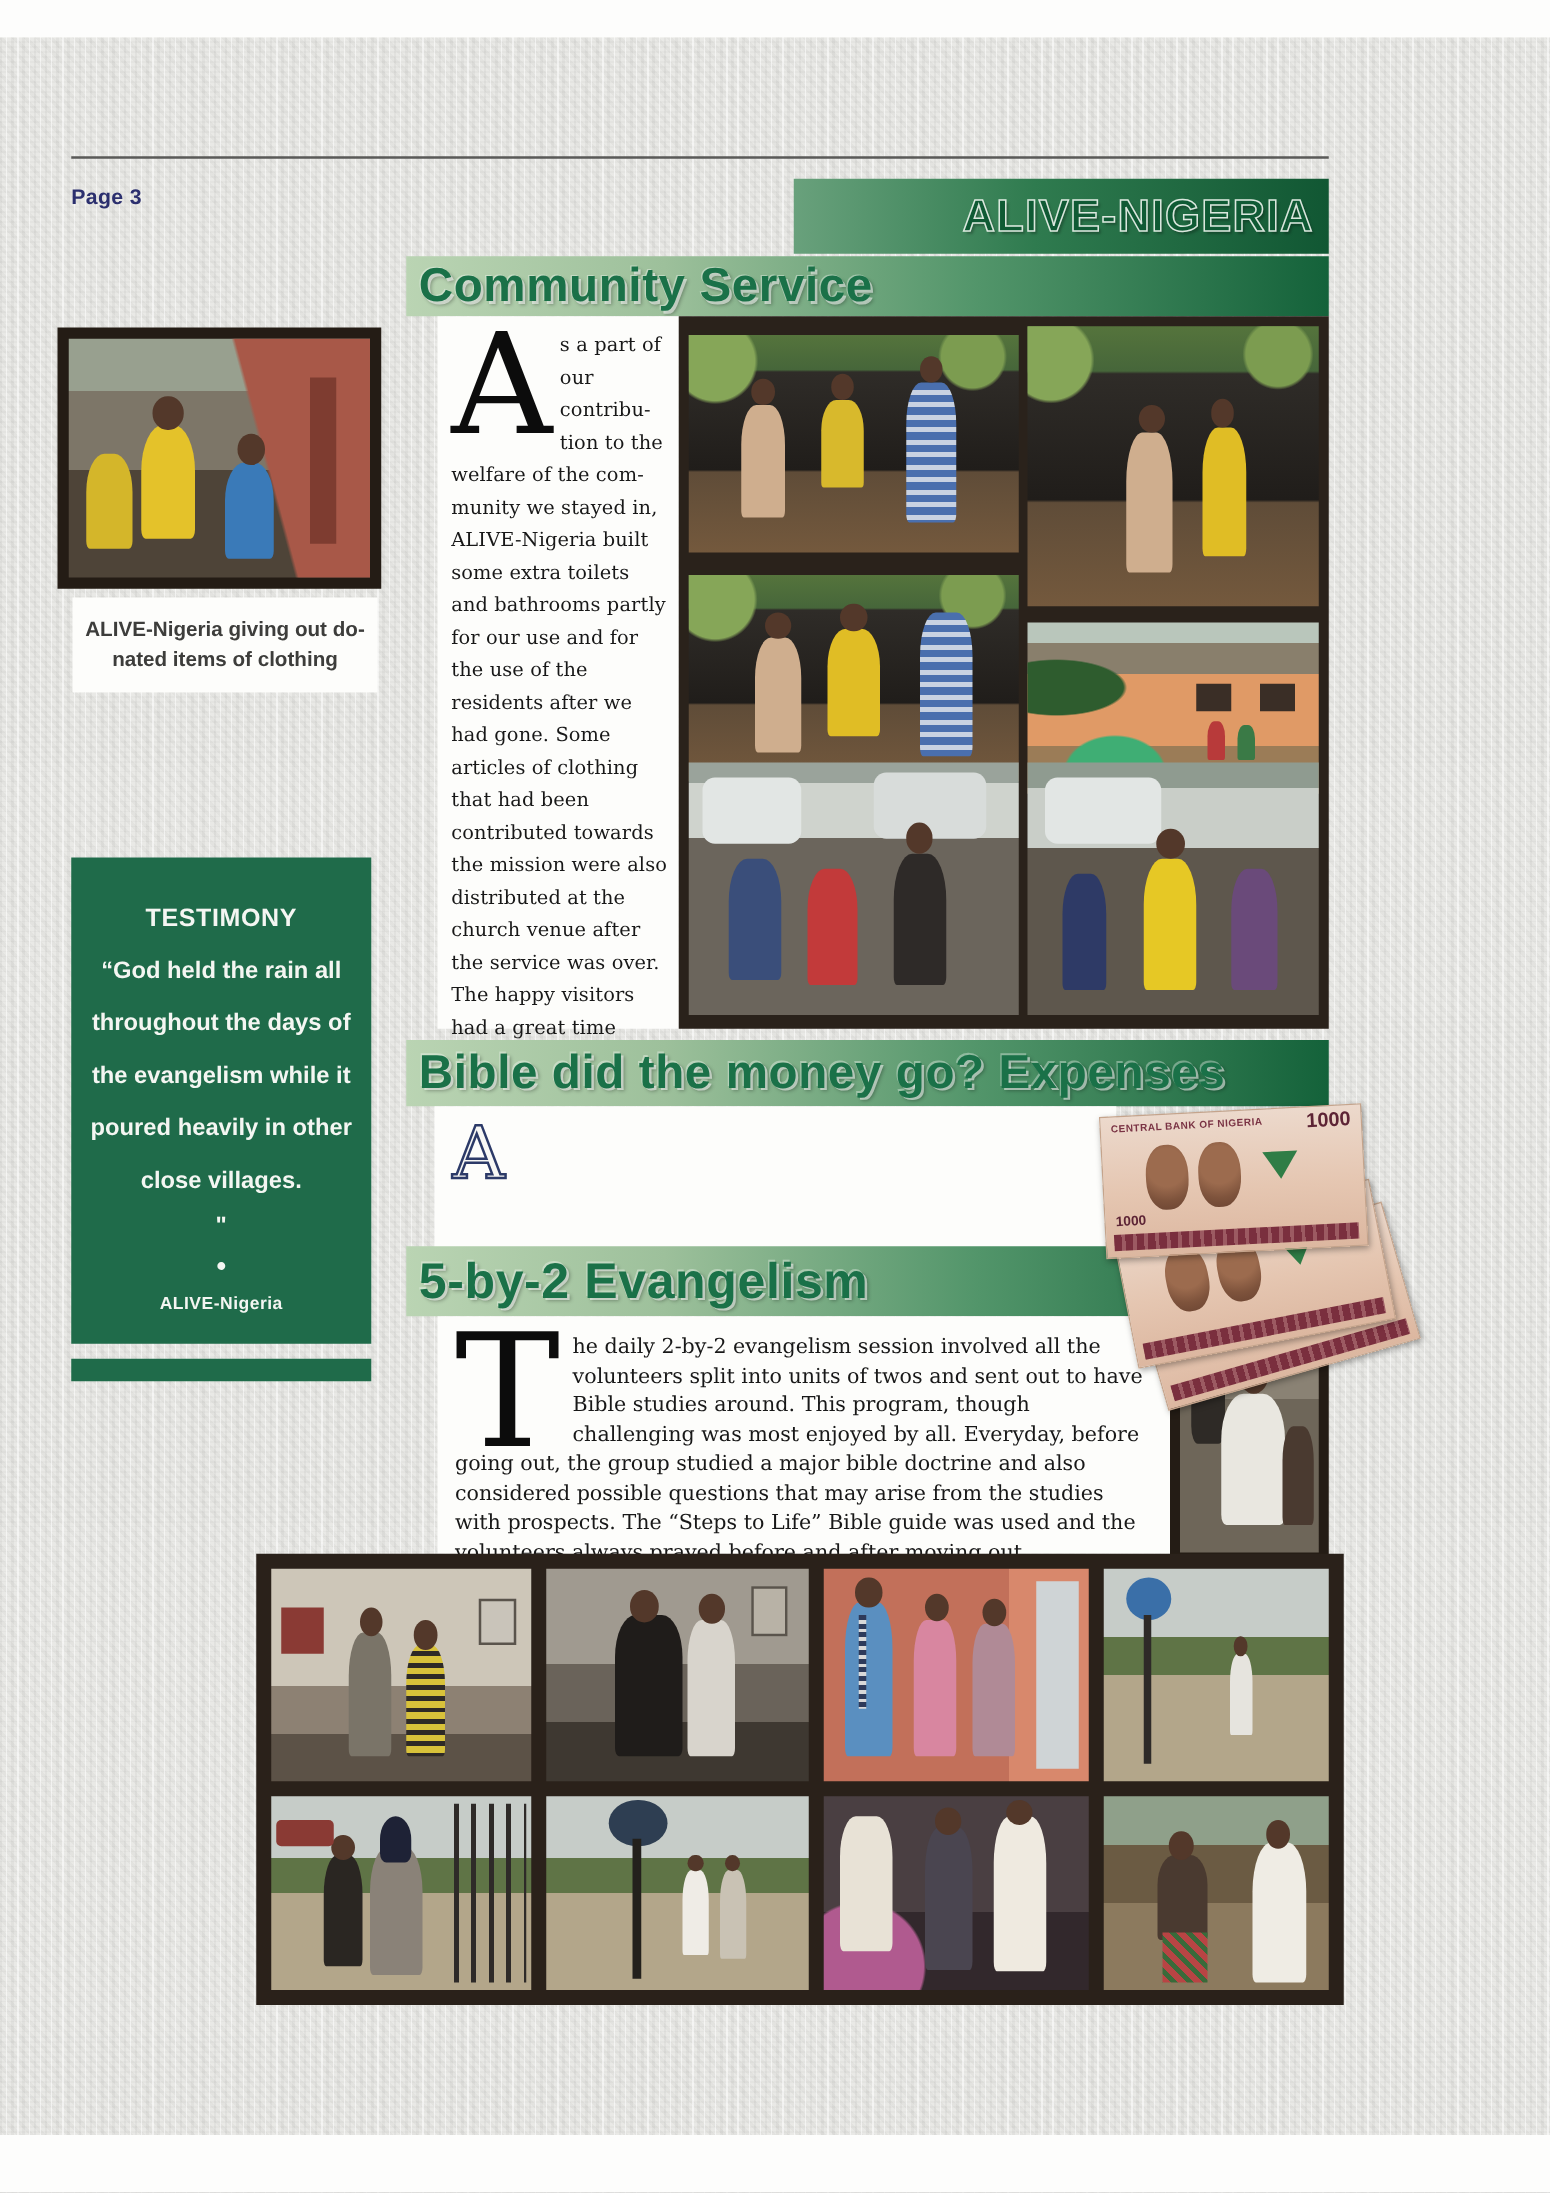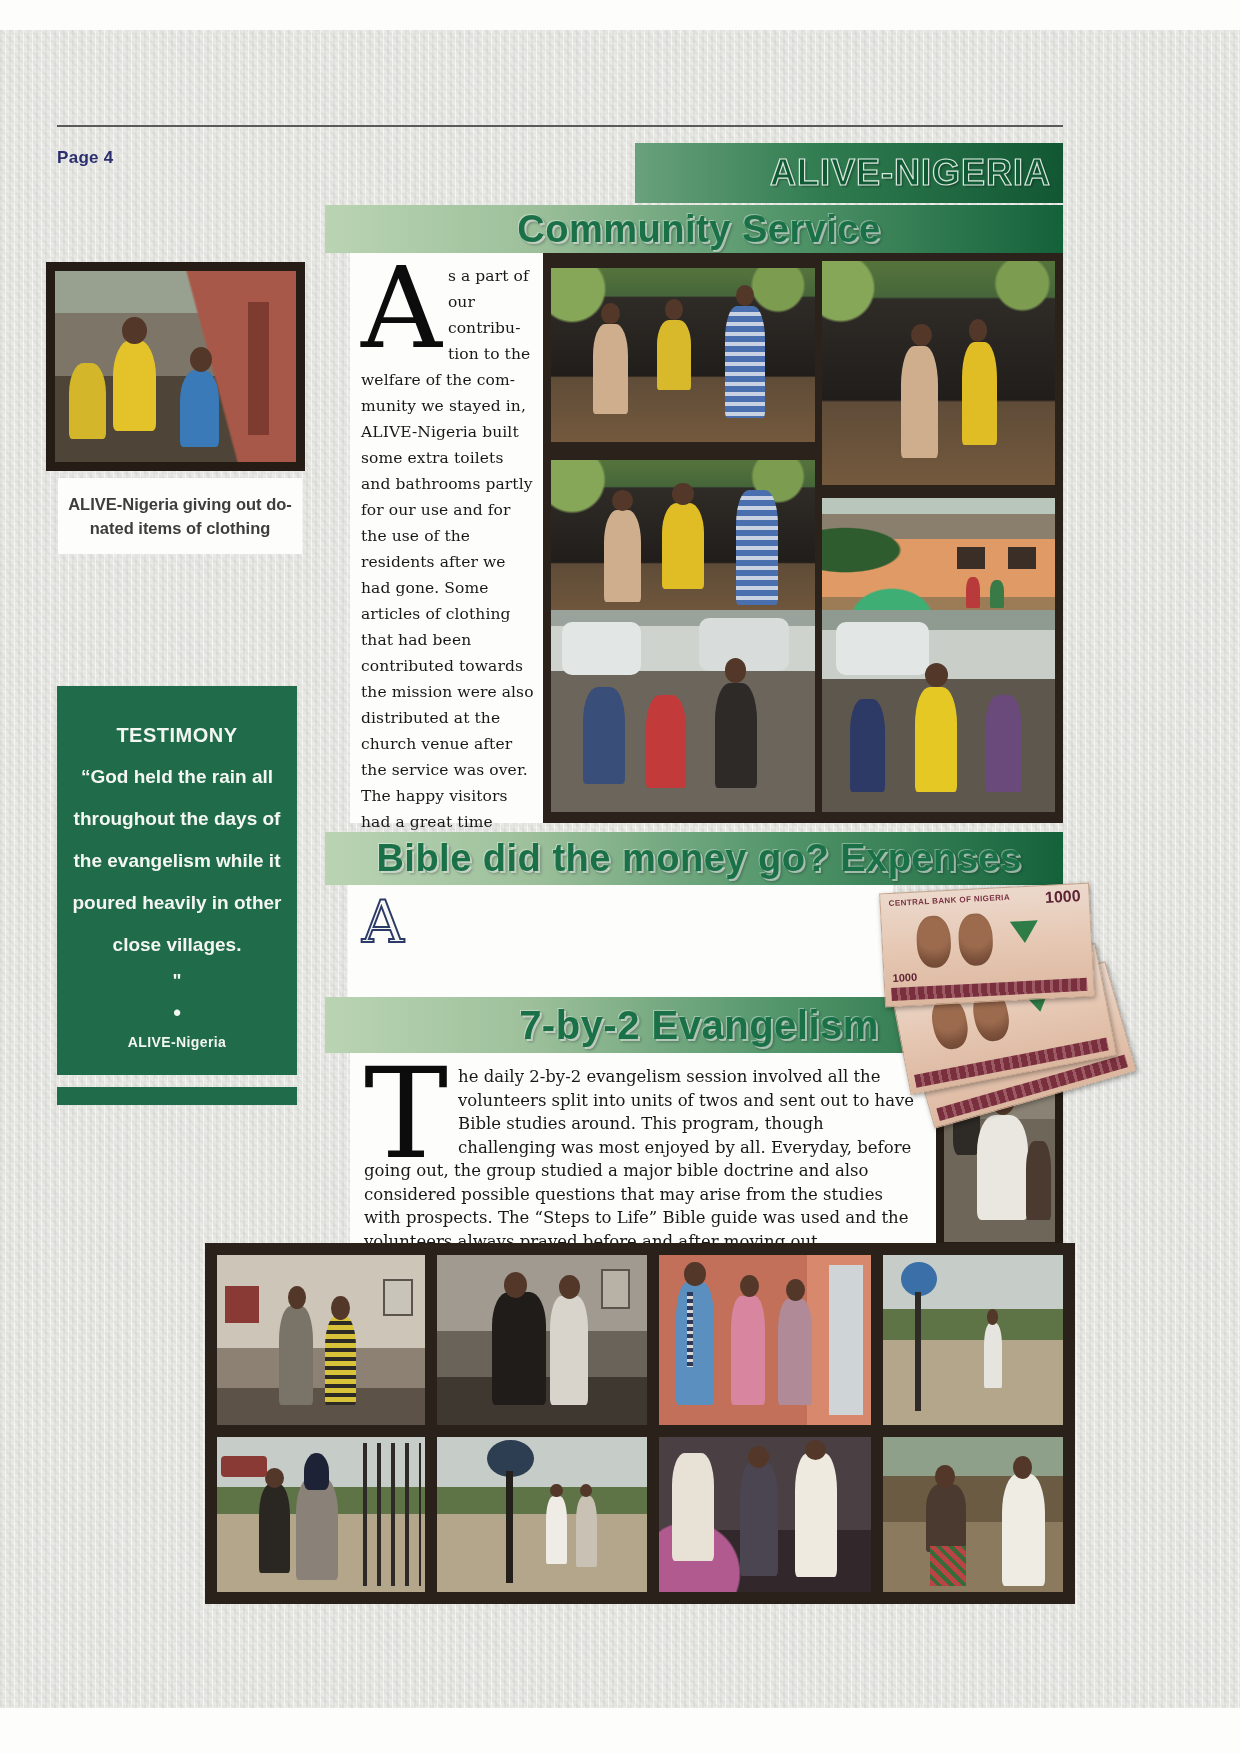--- a/index.html
+++ b/index.html
@@ -17,21 +17,21 @@
   .rule{left:57px;top:125px;width:1006px;height:2px;background:#5a5a58;}
   .page-num{left:57px;top:148px;font:700 17px "Liberation Sans",sans-serif;color:#2b2f6e;letter-spacing:.3px;}
 
   
   .masthead{left:635px;top:143px;width:428px;height:60px;
     background:linear-gradient(90deg,#69a17c 0%,#2f7b4f 45%,#115733 100%);
     display:flex;align-items:center;justify-content:flex-end;padding-right:12px;box-sizing:border-box;}
   .masthead span{font:800 36px "Liberation Sans",sans-serif;letter-spacing:1px;color:#0f5a34;
     -webkit-text-stroke:1.2px rgba(240,246,240,.9);text-shadow:2px 2px 2px rgba(0,0,0,.25);}
   .bar{background:linear-gradient(90deg,#bad4b3 0%,#9dc09b 28%,#52956a 62%,#14623a 100%);
-    display:flex;align-items:center;box-sizing:border-box;padding-left:10px;justify-content:center;}
+    display:flex;align-items:center;box-sizing:border-box;padding-left:10px;}
   .bar span{font:800 38px "Liberation Sans",sans-serif;color:#1a7148;letter-spacing:.5px;
     text-shadow:2px 2px 0 rgba(255,255,255,.55),-1px -1px 0 rgba(255,255,255,.35),3px 3px 3px rgba(0,0,0,.28);}
   .bar-community{left:325px;top:205px;width:738px;height:48px;}
   .bar-expenses{left:325px;top:832px;width:738px;height:53px;}
   .bar-evangelism{left:325px;top:997px;width:738px;height:56px;}
   .bar-evangelism span{font-size:40px;}
 
   
   .wblock{background:#fdfdfb;}
   .col-community{left:350px;top:253px;width:193px;height:570px;box-sizing:border-box;padding:10px 9px 0 11px;}
@@ -110,21 +110,21 @@
 </style>
 </head>
 <body>
 
 <div class="page">
 
   <div class="abs white-strip" style="left:0;top:0;width:1240px;height:30px;"></div>
   <div class="abs white-strip" style="left:0;top:1708px;width:1240px;height:46px;"></div>
 
   <div class="abs rule"></div>
-  <div class="abs page-num">Page 4</div>
+  <div class="abs page-num">Page 3</div>
 
   <div class="abs masthead">
     <span>ALIVE-NIGERIA</span>
   </div>
 
   <div class="abs bar bar-community">
     <span>Community Service</span>
   </div>
 
   <div class="abs frame" style="left:46px;top:262px;width:259px;height:209px;">
@@ -230,21 +230,21 @@
       <span class="denom">1000</span>
       <span class="denom2">1000</span>
       <i class="p1"></i>
         <i class="p2"></i>
         <i class="tri"></i>
         <i class="band"></i>
     </div>
   </div>
 
   <div class="abs bar bar-evangelism">
-    <span>7-by-2 Evangelism</span>
+    <span>5-by-2 Evangelism</span>
   </div>
   <div class="abs wblock col-evangelism">
     <span class="dc dc-evangelism">T</span>
     <span class="body">he daily 2-by-2 evangelism session involved all the volunteers split into units of twos and sent out to have Bible studies around. This program, though challenging was most enjoyed by all. Everyday, before going out, the group studied a major bible doctrine and also considered possible questions that may arise from  the studies with prospects. The “Steps to Life” Bible guide was used and the volunteers always prayed before and after moving out.</span>
   </div>
 
   <div class="abs frame" style="left:936px;top:1053px;width:127px;height:197px;">
     <div class="ph s-man" style="inset:8px;">
       <i class="fg" style="left:8%;top:12%;width:24%;height:40%;background:#2e2a26;border-radius:20%;"></i>
       <i class="fg" style="left:30%;top:30%;width:46%;height:58%;background:#e9e7e0;border-radius:35% 35% 8% 8%;"></i>

